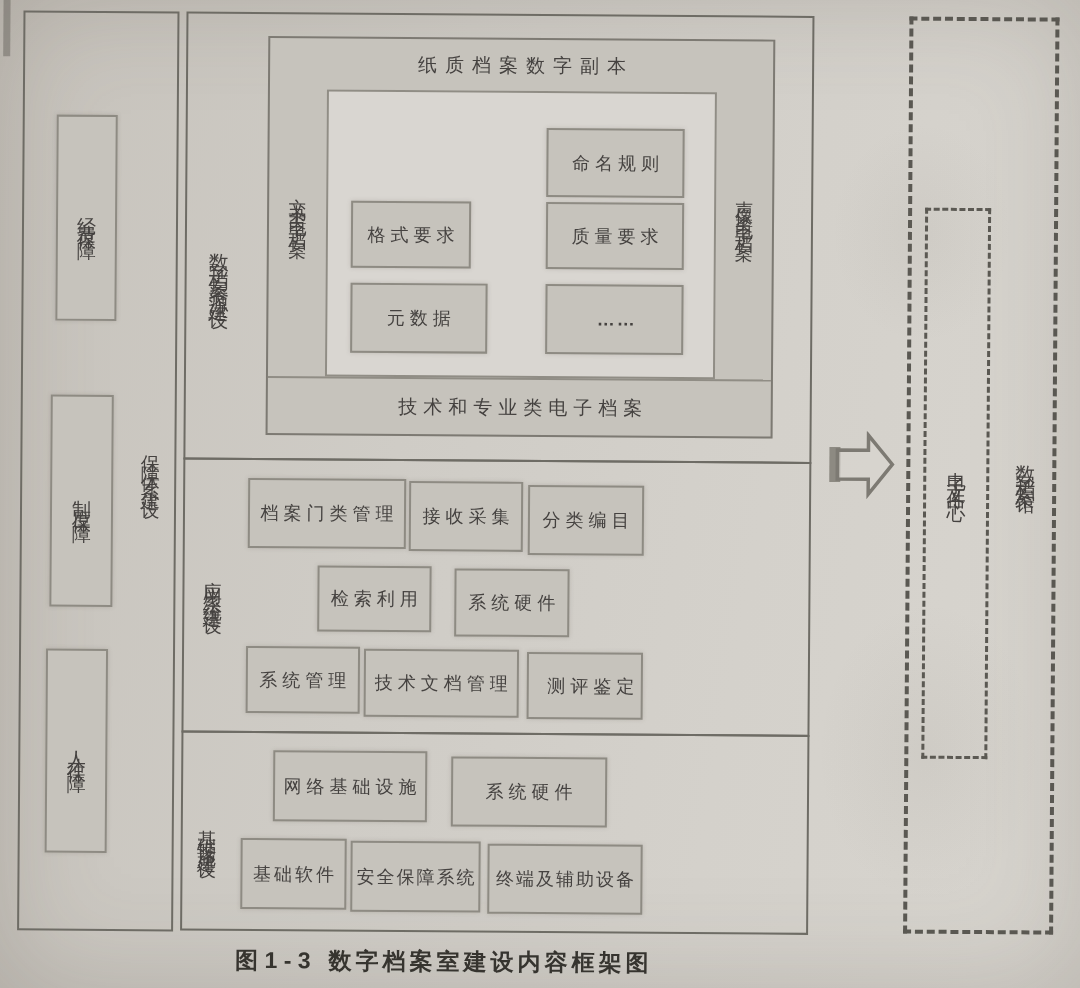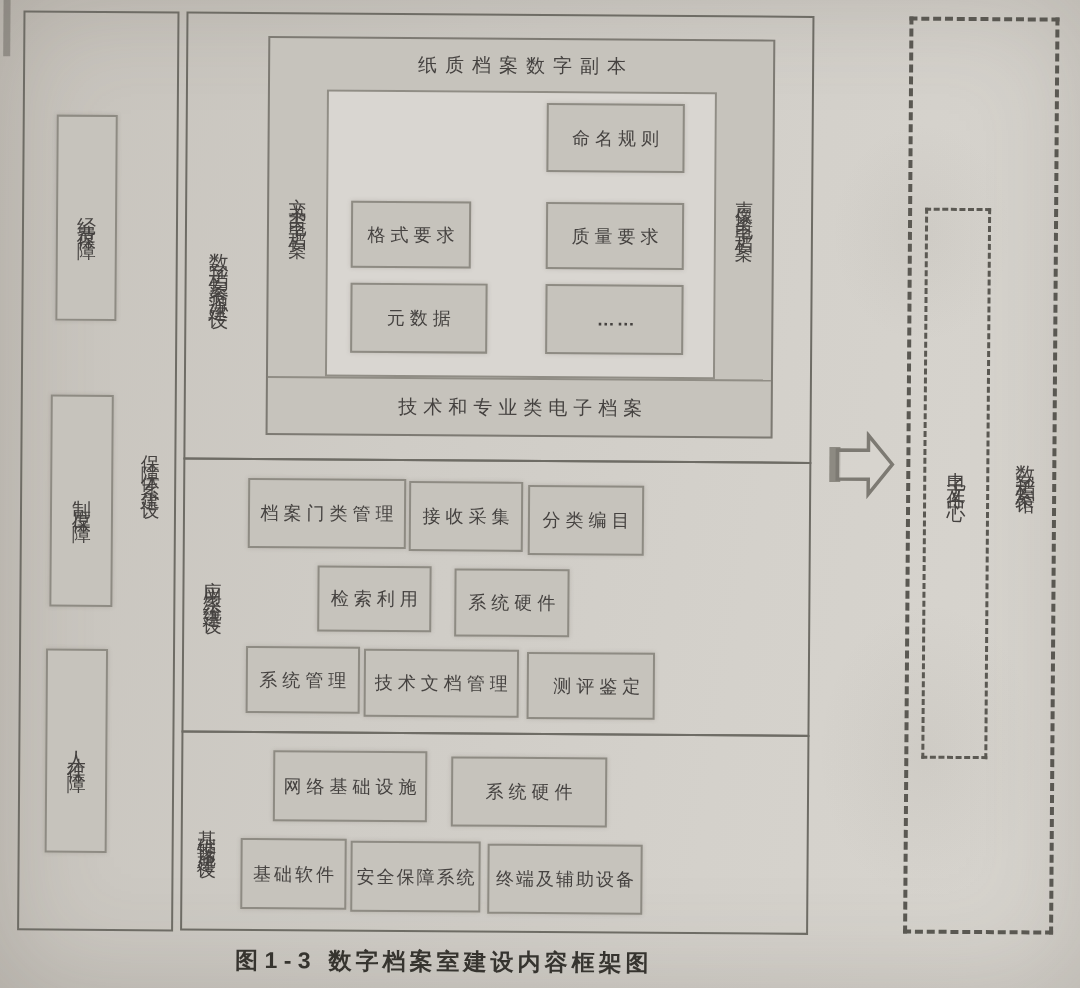--- a/index.html
+++ b/index.html
@@ -73,21 +73,21 @@
     </div>
 
     <div class="bar" style="left:0;top:0;width:57px;height:338px;">
       <span class="vtext" style="font-size:18px;letter-spacing:7px;">文书类电子档案</span>
     </div>
 
     <div class="bar" style="left:447px;top:0;width:56px;height:338px;">
       <span class="vtext" style="font-size:18px;letter-spacing:7px;">声像类电子档案</span>
     </div>
 
-    <div class="gbox" style="left:277px;top:63px;width:138px;height:69px;">
+    <div class="gbox" style="left:277px;top:88px;width:138px;height:69px;">
       <span class="htext small">命名规则</span>
     </div>
     <div class="gbox" style="left:82px;top:162px;width:120px;height:67px;">
       <span class="htext small">格式要求</span>
     </div>
     <div class="gbox" style="left:277px;top:162px;width:138px;height:67px;">
       <span class="htext small">质量要求</span>
     </div>
     <div class="gbox" style="left:82px;top:244px;width:137px;height:70px;">
       <span class="htext small">元数据</span>
@@ -121,21 +121,21 @@
   <div class="gbox" style="left:455px;top:569px;width:115px;height:68px;">
     <span class="htext small">系统硬件</span>
   </div>
 
   <div class="gbox" style="left:247px;top:648px;width:114px;height:67px;">
     <span class="htext small">系统管理</span>
   </div>
   <div class="gbox" style="left:365px;top:650px;width:155px;height:68px;">
     <span class="htext small">技术文档管理</span>
   </div>
-  <div class="gbox" style="left:528px;top:652px;width:128px;height:67px;padding-left:12px;">
+  <div class="gbox" style="left:528px;top:652px;width:116px;height:67px;padding-left:12px;">
     <span class="htext small">测评鉴定</span>
   </div>
 
   <div class="vlabel" style="left:190px;top:750px;width:38px;height:170px;">
     <span class="vtext" style="letter-spacing:6px;">基础设施建设</span>
   </div>
 
   <div class="gbox" style="left:275px;top:752px;width:154px;height:71px;">
     <span class="htext small">网络基础设施</span>
   </div>

